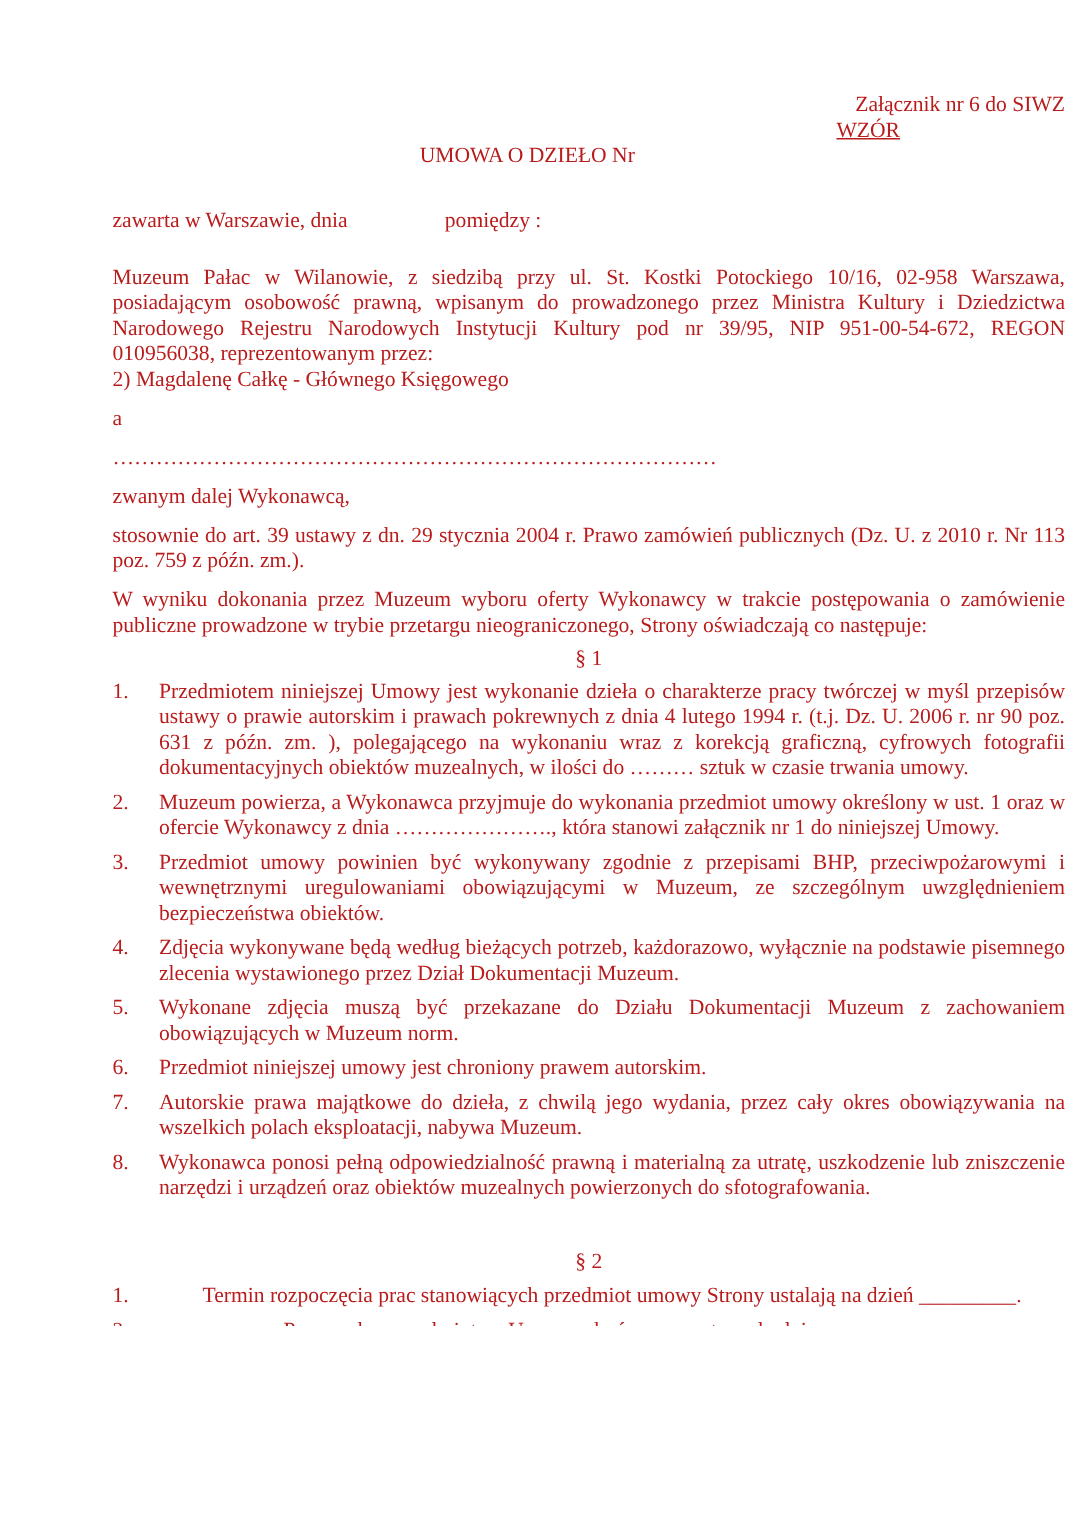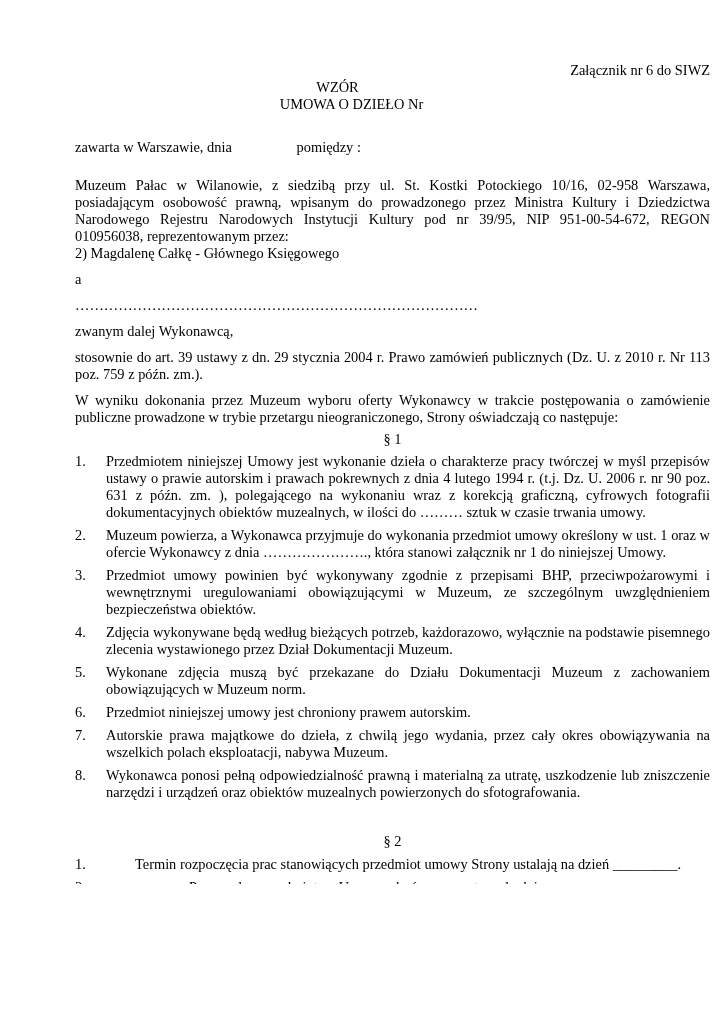--- a/index.html
+++ b/index.html
@@ -3,29 +3,29 @@
 <meta charset="utf-8">
 <style>
   * { box-sizing: border-box; }
   html, body { margin: 0; padding: 0; background: #ffffff; }
   .page {
     position: relative;
     width: 724px;
     height: 884px;
     overflow: hidden;
     background: #ffffff;
-    color: #000000;
+    color: #b91c1c;
     font-family: "Liberation Serif", "DejaVu Serif", serif;
     font-size: 14.4px;
     line-height: 17px;
     padding: 62px 14px 20px 75px;
   }
   p, h1, h2 { margin: 0; padding: 0; font-size: inherit; font-weight: normal; line-height: inherit; }
   .right { text-align: right; }
-  .wzor { text-align: center; padding-right: 110px; }
+  .wzor { text-align: right; padding-right: 110px; text-decoration: underline; }
   .title { text-align: center; margin: 0 82px 26px 0; }
   .pre { white-space: pre-wrap; }
   .opening { margin-bottom: 21px; }
   .justify { text-align: justify; }
   .sp { margin-top: 9px; }
   .sec { text-align: center; margin: 5px 0 5px 0; }
   .sec2 { margin-top: 32px; margin-bottom: 6px; }
   .item { display: flex; margin-bottom: 6px; }
   .item .num { flex: 0 0 31px; }
   .item .txt { flex: 1; text-align: justify; }

